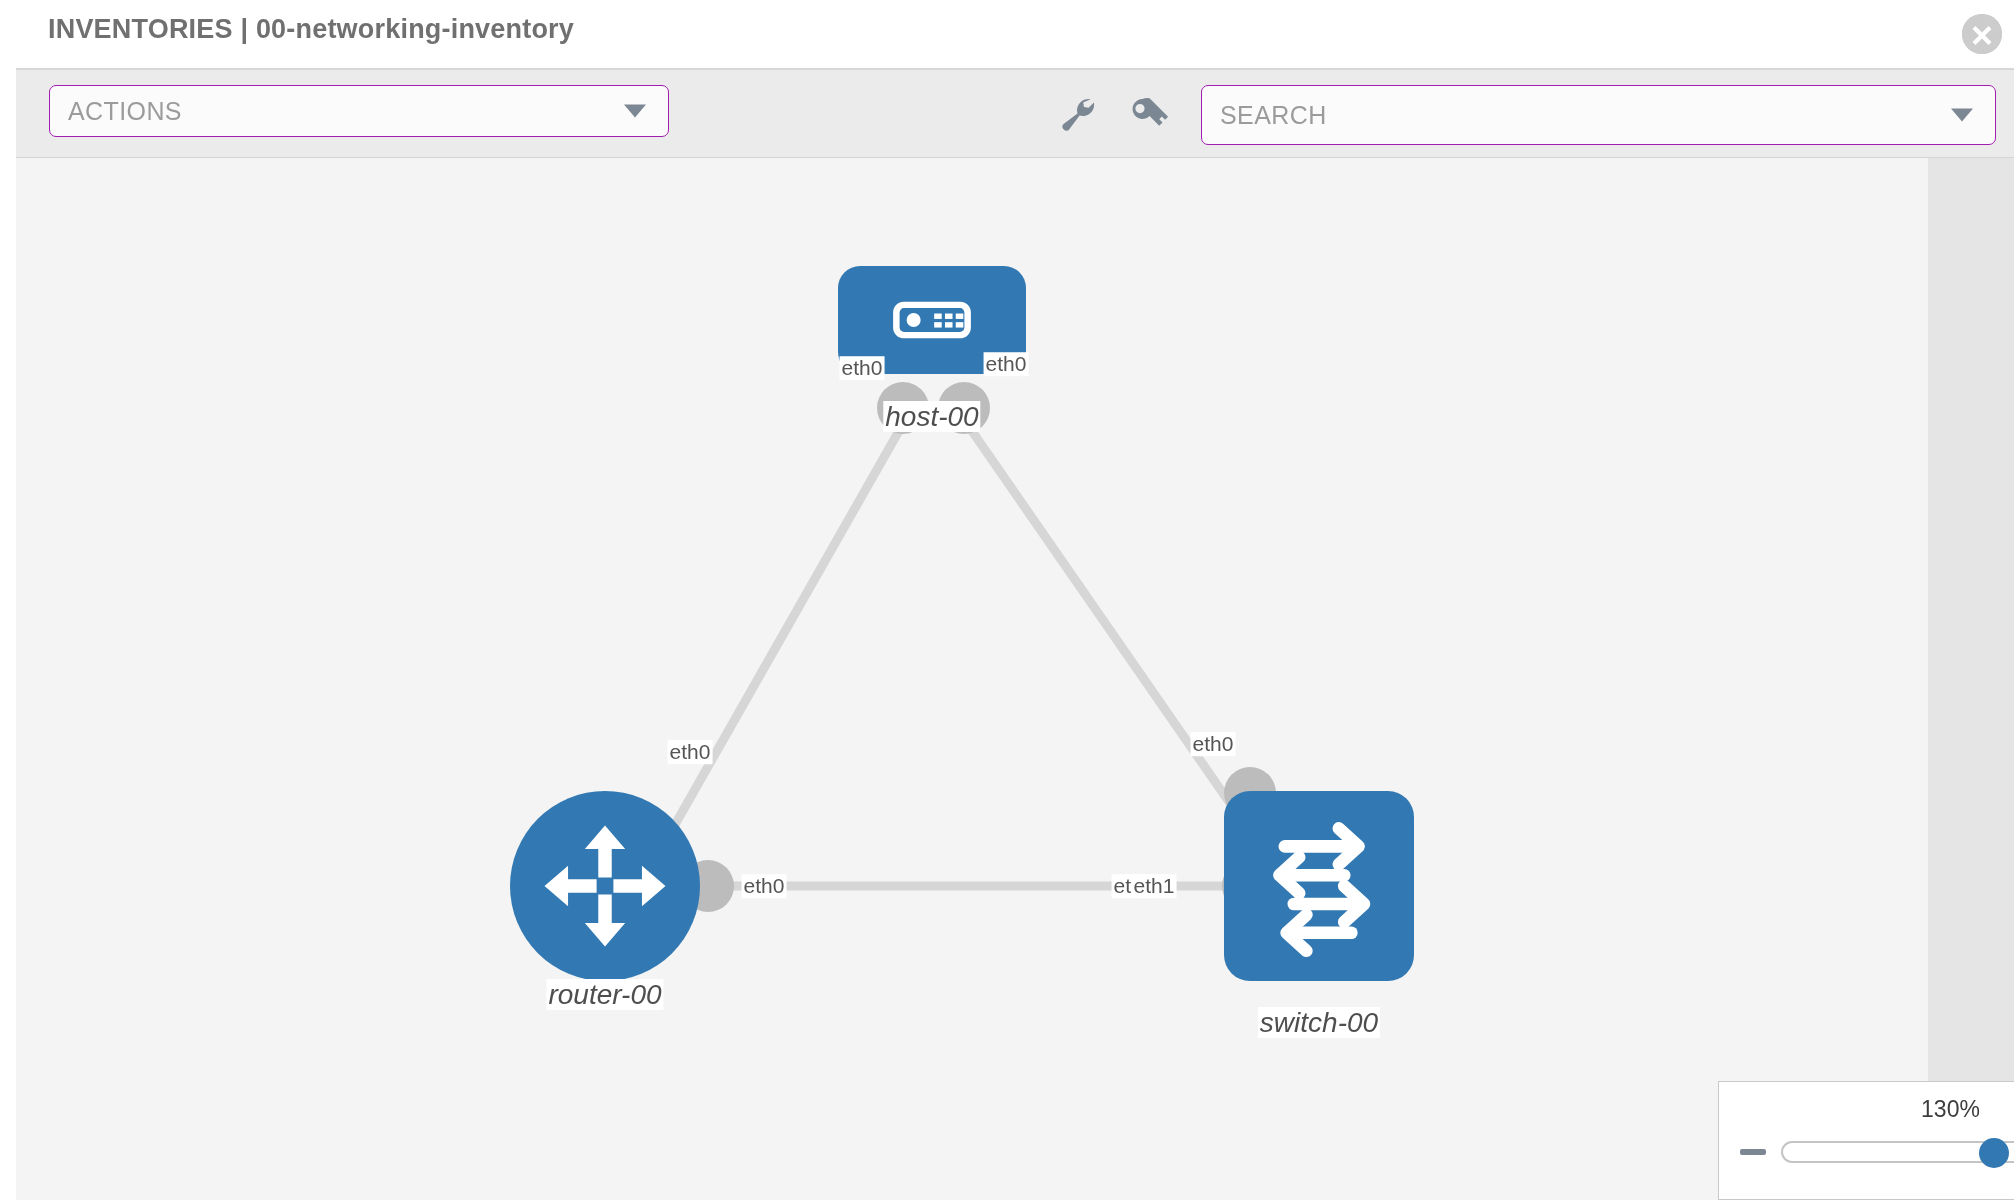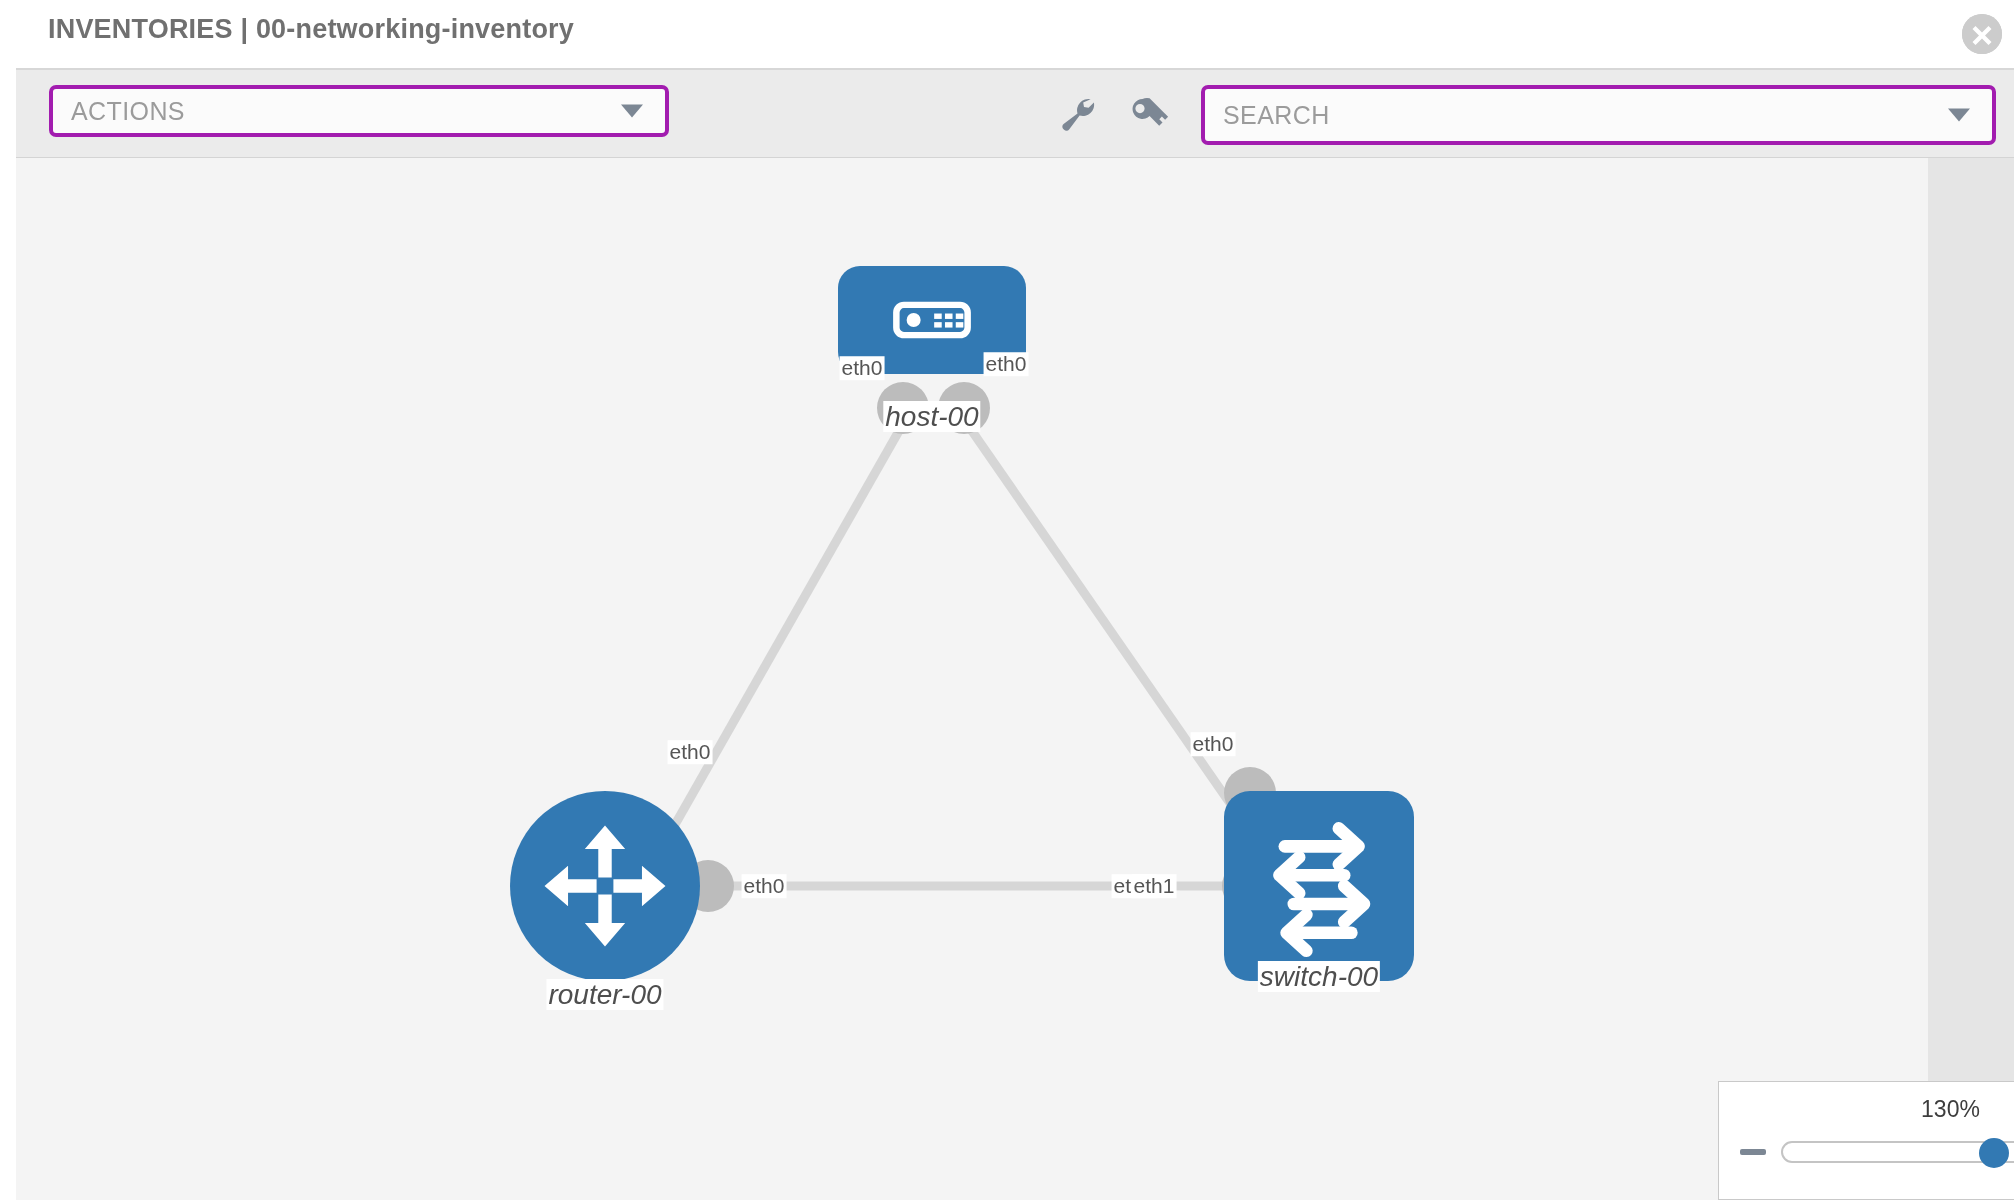--- a/index.html
+++ b/index.html
@@ -58,21 +58,21 @@
     left: 0; top: 70px;
     width: 2014px;
     height: 88px;
     background: #ebebeb;
     border-bottom: 1px solid #d4d4d4;
     box-sizing: border-box;
   }
   .select-box {
     position: absolute;
     background: #fbfbfb;
-    border: 4px solid #a21caf;
+    border: 1px solid #a21caf;
     border-radius: 7px;
     box-sizing: border-box;
     cursor: pointer;
   }
   .select-box .sel-label {
     position: absolute;
     left: 18px;
     top: 50%;
     transform: translateY(-50%);
     font-size: 25px;
@@ -322,21 +322,21 @@
     <span class="port-label" style="left:846px;  top:210px;">eth0</span>
     <span class="port-label" style="left:990px;  top:206px;">eth0</span>
     <span class="port-label" style="left:674px;  top:594px;">eth0</span>
     <span class="port-label" style="left:1197px; top:586px;">eth0</span>
     <span class="port-label" style="left:748px;  top:728px;">eth0</span>
     <span class="port-label" style="left:1118px; top:728px;">eth0</span>
     <span class="port-label" style="left:1138px; top:728px;">eth1</span>
 
     <span class="node-label" style="left:916px;  top:243px;">host-00</span>
     <span class="node-label" style="left:589px;  top:821px;">router-00</span>
-    <span class="node-label" style="left:1303px; top:803px;">switch-00</span>
+    <span class="node-label" style="left:1303px; top:849px;">switch-00</span>
   </div>
 
   <div class="zoom-widget">
     <div class="zoom-pct">130%</div>
     <div class="zoom-row">
       <div class="zoom-minus">
         <svg width="32" height="32" viewBox="0 0 32 32" aria-hidden="true">
           <rect x="3" y="13" width="26" height="6" rx="2" fill="#7c8794"></rect>
         </svg>
       </div>

